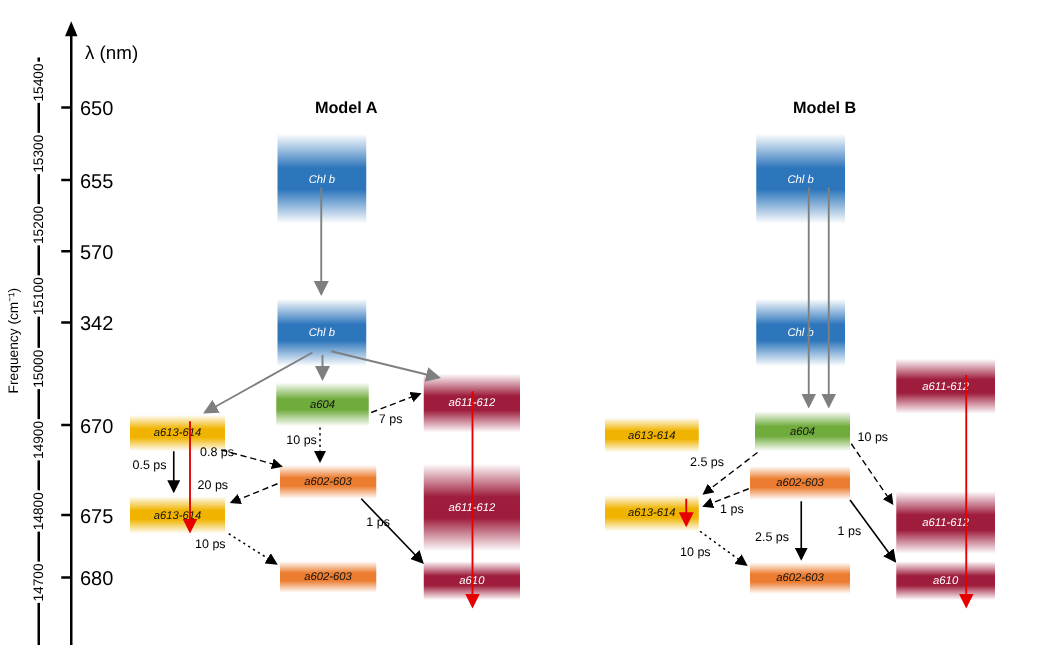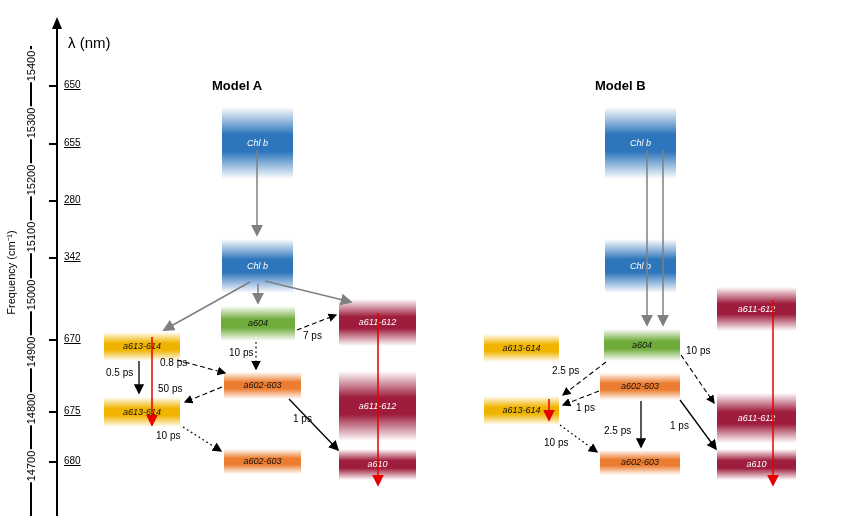--- a/index.html
+++ b/index.html
@@ -3,37 +3,37 @@
 <meta charset="utf-8">
 <style>
   html,body{margin:0;padding:0;background:#fff;}
   .canvas{position:relative;width:809px;height:516px;background:#fff;overflow:hidden;
           font-family:"Liberation Sans", sans-serif;color:#000;}
   
   .axis-line{position:absolute;background:#000;}
   .axis-arrow{position:absolute;width:0;height:0;border-left:5px solid transparent;
               border-right:5px solid transparent;border-bottom:12px solid #000;}
   .lambda-label{position:absolute;font-size:15px;}
-  .wl{position:absolute;left:64px;font-size:10px;text-decoration:underline;}
+  .wl{position:absolute;left:64px;font-size:16px;}
   .tick{position:absolute;left:49px;width:8px;height:1.5px;background:#000;}
   .freq{position:absolute;left:14px;width:34px;height:58px;display:flex;
         align-items:center;justify-content:center;}
   .freq span{transform:rotate(-90deg);font-size:11px;background:#fff;padding:0 1px;
              white-space:nowrap;}
   .freq-title{position:absolute;left:-46px;top:212px;width:112px;height:120px;display:flex;
               align-items:center;justify-content:center;}
   .freq-title span{transform:rotate(-90deg);font-size:11px;white-space:nowrap;}
   
   .band{position:absolute;display:flex;align-items:center;justify-content:center;
         background:linear-gradient(180deg,var(--t) 0%,var(--c) 38%,var(--c) 62%,var(--t) 100%);}
   .band .lbl{font-size:9px;font-style:italic;color:#111;line-height:1;}
   .band .lbl.light{color:#fff;}
   
   .rate{position:absolute;font-size:10px;z-index:7;line-height:1;}
-  .mtitle{position:absolute;width:90px;text-align:left;font-size:13px;font-weight:bold;z-index:7;}
+  .mtitle{position:absolute;width:90px;text-align:right;font-size:13px;font-weight:bold;z-index:7;}
   
   svg.arrows{position:absolute;left:0;top:0;z-index:5;pointer-events:none;}
   .ar-gray{stroke:#7F7F7F;stroke-width:1.5;fill:none;marker-end:url(#mg);}
   .ar-black{stroke:#000;stroke-width:1.3;fill:none;marker-end:url(#mb);}
   .ar-dash{stroke:#000;stroke-width:1.1;stroke-dasharray:5 3;fill:none;marker-end:url(#mb);}
   .ar-dot{stroke:#000;stroke-width:1.2;stroke-dasharray:1.8 2.8;fill:none;marker-end:url(#mb);}
   .ar-red{stroke:#E60000;stroke-width:1.5;fill:none;marker-end:url(#mr);}
 </style>
 </head>
 <body>
@@ -47,21 +47,21 @@
   <div class="tick" style="top:85px;"></div>
   <div class="tick" style="top:143px;"></div>
   <div class="tick" style="top:200px;"></div>
   <div class="tick" style="top:257px;"></div>
   <div class="tick" style="top:339px;"></div>
   <div class="tick" style="top:411px;"></div>
   <div class="tick" style="top:461px;"></div>
 
   <div class="wl" style="top:79px;">650</div>
   <div class="wl" style="top:137px;">655</div>
-  <div class="wl" style="top:194px;">280</div>
+  <div class="wl" style="top:194px;">570</div>
   <div class="wl" style="top:251px;">342</div>
   <div class="wl" style="top:333px;">670</div>
   <div class="wl" style="top:405px;">675</div>
   <div class="wl" style="top:455px;">680</div>
 
   <div class="axis-line" style="left:30px;top:46px;width:1.5px;height:470px;"></div>
   <div class="freq" style="top:37px;">
       <span>15400</span>
     </div>
   <div class="freq" style="top:94px;">
@@ -188,21 +188,21 @@
     <line class="ar-black" x1="641" y1="401" x2="641" y2="447"></line>
     <line class="ar-dot" x1="560" y1="425" x2="597" y2="452"></line>
     <line class="ar-dash" x1="681" y1="355" x2="714" y2="403"></line>
     <line class="ar-black" x1="680" y1="400" x2="716" y2="449"></line>
     <line class="ar-red" x1="773" y1="300" x2="773" y2="485"></line>
     <line class="ar-red" x1="549" y1="399" x2="549" y2="420"></line>
   </svg>
 
   <div class="rate" style="left:106px;top:368px;text-align:right;">0.5 ps</div>
   <div class="rate" style="left:160px;top:358px;">0.8 ps</div>
-  <div class="rate" style="left:158px;top:384px;">50 ps</div>
+  <div class="rate" style="left:158px;top:384px;">20 ps</div>
   <div class="rate" style="left:229px;top:348px;">10 ps</div>
   <div class="rate" style="left:303px;top:331px;">7 ps</div>
   <div class="rate" style="left:293px;top:414px;">1 ps</div>
   <div class="rate" style="left:156px;top:431px;">10 ps</div>
 
   <div class="rate" style="left:552px;top:366px;">2.5 ps</div>
   <div class="rate" style="left:576px;top:403px;">1 ps</div>
   <div class="rate" style="left:604px;top:426px;">2.5 ps</div>
   <div class="rate" style="left:544px;top:438px;">10 ps</div>
   <div class="rate" style="left:686px;top:346px;">10 ps</div>

